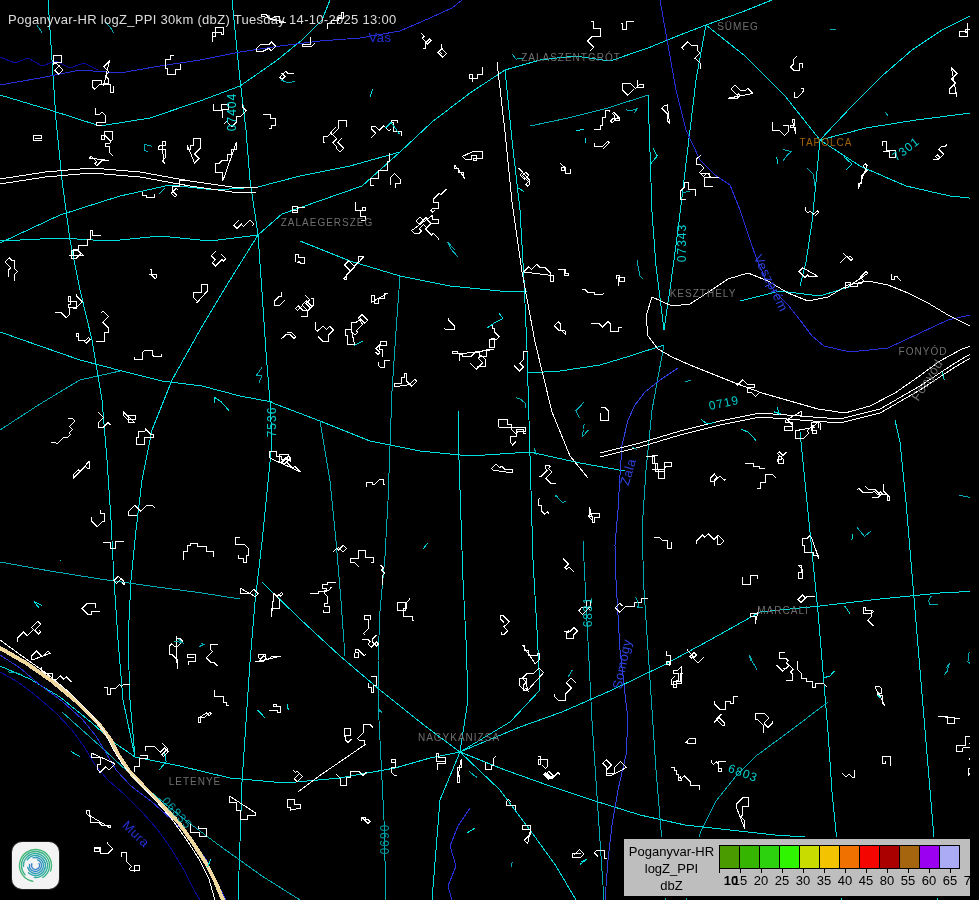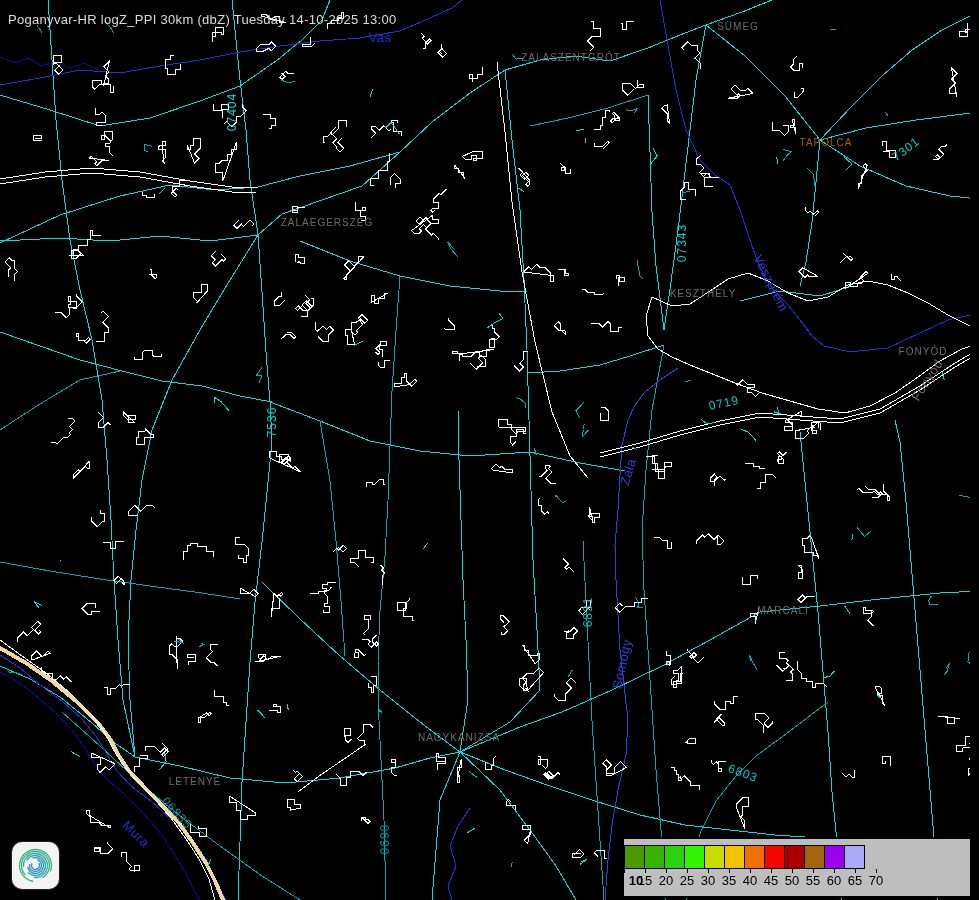--- a/index.html
+++ b/index.html
@@ -449,20 +449,25 @@
         <circle cx="23.5" cy="23.5" r="12" pathLength="100" stroke-dasharray="78 22" stroke="#33AD9C" transform="rotate(176 23.5 23.5)"></circle>
         <circle cx="23.5" cy="23.5" r="10" pathLength="100" stroke-dasharray="78 22" stroke="#2FA6AC" transform="rotate(214 23.5 23.5)"></circle>
         <circle cx="23.5" cy="23.5" r="8" pathLength="100" stroke-dasharray="76 24" stroke="#2F9CBA" transform="rotate(252 23.5 23.5)"></circle>
         <circle cx="23.5" cy="23.5" r="6" pathLength="100" stroke-dasharray="72 28" stroke="#3390C4" transform="rotate(290 23.5 23.5)"></circle>
         <circle cx="23.5" cy="23.5" r="4" pathLength="100" stroke-dasharray="65 35" stroke="#3D83C9" transform="rotate(330 23.5 23.5)"></circle>
       </g>
     </svg>
   </div>
 
   <div class="legend">
+    <div class="legend-left">
+      <div>Poganyvar-HR</div>
+      <div>logZ_PPI</div>
+      <div>dbZ</div>
+    </div>
     <div class="legend-right">
       <div class="swatch-row" id="legend-swatches">
           <div class="swatch" style="background: rgb(74, 155, 0);"></div>
           <div class="swatch" style="background: rgb(53, 180, 0);"></div>
           <div class="swatch" style="background: rgb(45, 210, 15);"></div>
           <div class="swatch" style="background: rgb(47, 245, 0);"></div>
           <div class="swatch" style="background: rgb(201, 220, 0);"></div>
           <div class="swatch" style="background: rgb(243, 195, 0);"></div>
           <div class="swatch" style="background: rgb(240, 112, 0);"></div>
           <div class="swatch" style="background: rgb(245, 5, 0);"></div>
@@ -482,21 +487,21 @@
           <span class="ticknum" style="left: 63px; text-align: right;">25</span>
           <div class="tickmark" style="left: 84px;"></div>
           <span class="ticknum" style="left: 84px;">30</span>
           <div class="tickmark" style="left: 105px;"></div>
           <span class="ticknum" style="left: 105px;">35</span>
           <div class="tickmark" style="left: 126px;"></div>
           <span class="ticknum" style="left: 126px;">40</span>
           <div class="tickmark" style="left: 147px;"></div>
           <span class="ticknum" style="left: 147px;">45</span>
           <div class="tickmark" style="left: 168px;"></div>
-          <span class="ticknum" style="left: 168px;">50</span>
+          <span class="ticknum" style="left: 168px;">80</span>
           <div class="tickmark" style="left: 189px;"></div>
           <span class="ticknum" style="left: 189px;">55</span>
           <div class="tickmark" style="left: 210px;"></div>
           <span class="ticknum" style="left: 210px;">60</span>
           <div class="tickmark" style="left: 231px;"></div>
           <span class="ticknum" style="left: 231px;">65</span>
           <div class="tickmark" style="left: 252px;"></div>
           <span class="ticknum" style="left: 252px;">70</span>
         </div>
     </div>

